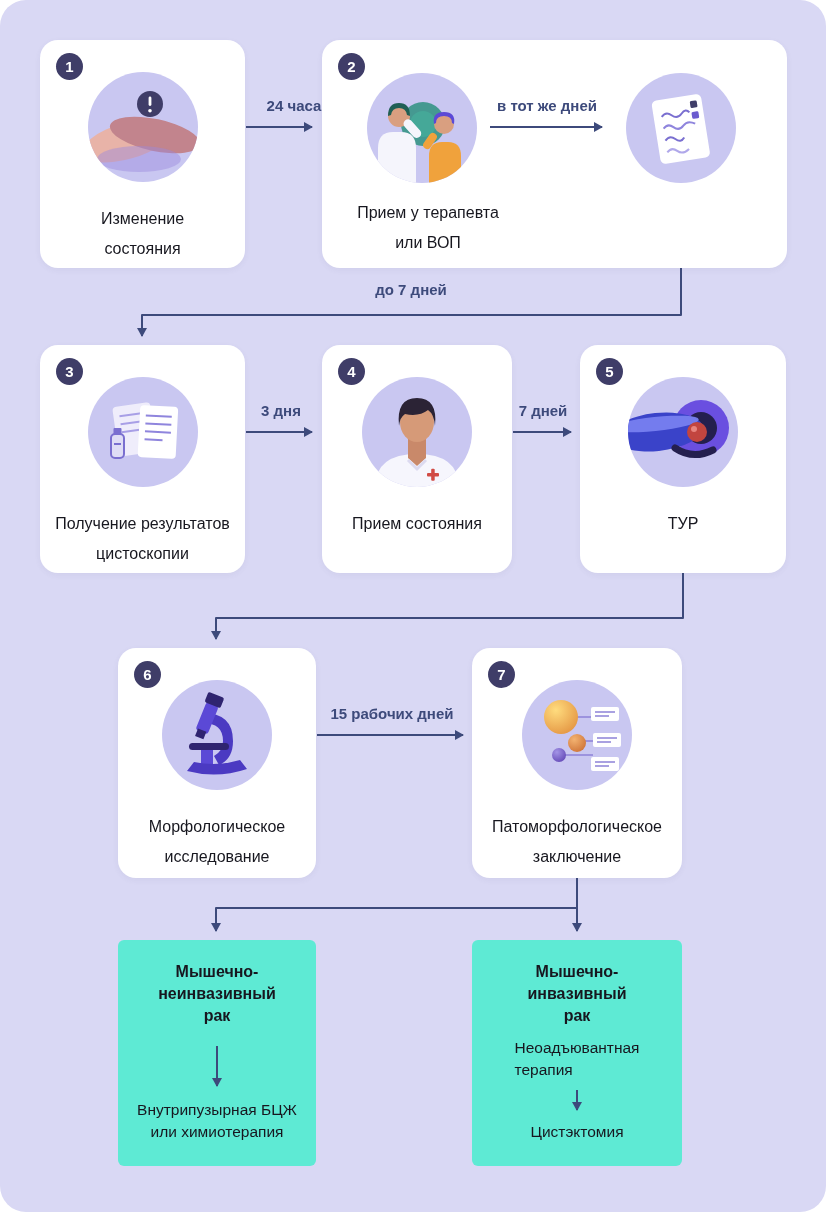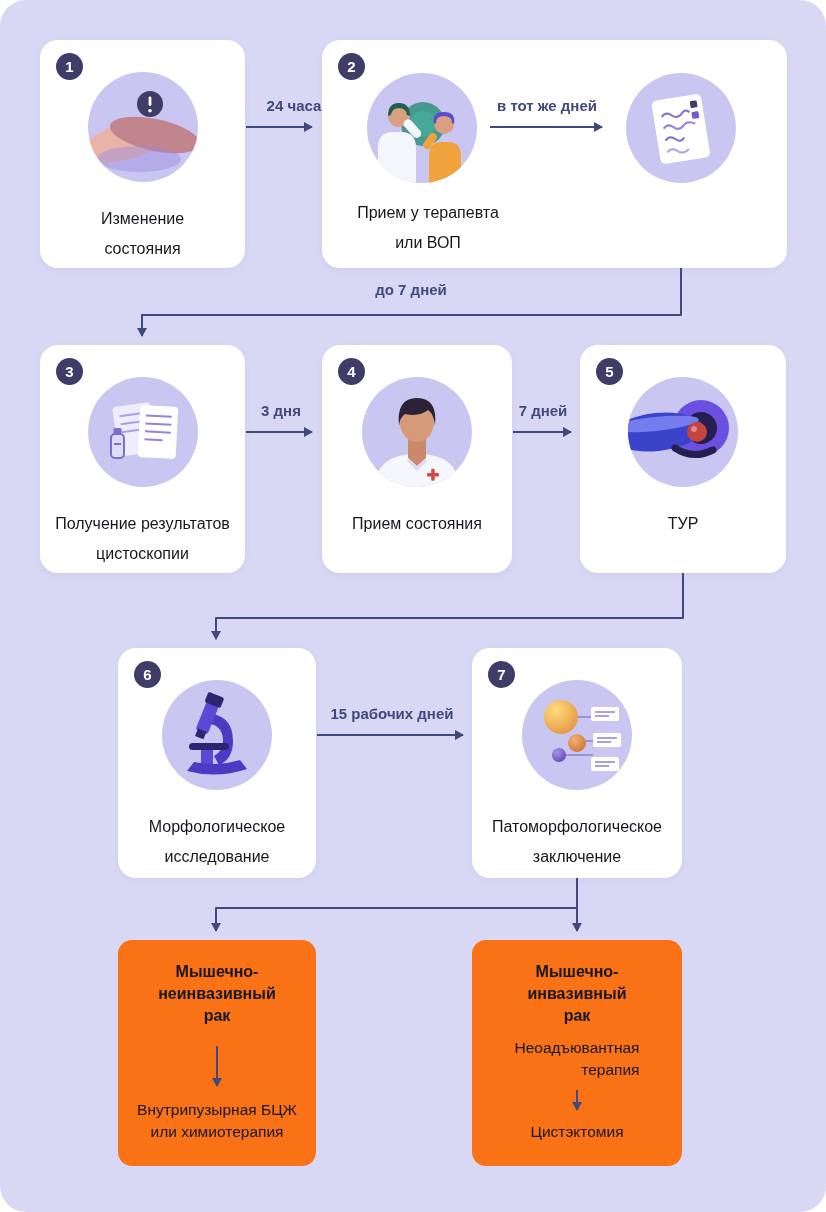--- a/index.html
+++ b/index.html
@@ -68,42 +68,42 @@
   .connectors {
     position: absolute;
     left: 0; top: 0;
     width: 826px; height: 1212px;
     pointer-events: none;
     z-index: 5;
   }
 
   .branch-box {
     position: absolute;
-    background: #f97316;
-    border-radius: 14px;
+    background: #5eead4;
+    border-radius: 6px;
     display: flex;
     flex-direction: column;
     align-items: center;
     box-sizing: border-box;
     padding: 21px 10px 23px;
   }
   .branch-header {
     font-size: 16px;
     font-weight: 700;
     line-height: 22px;
     color: #17171f;
     text-align: center;
     white-space: pre-line;
   }
   .branch-mid {
     margin-top: 10px;
     font-size: 15.5px;
     line-height: 22px;
     color: #17171f;
-    text-align: right;
+    text-align: left;
     white-space: pre-line;
   }
   .branch-spacer { flex: 1; }
   .branch-treatment {
     font-size: 15.5px;
     line-height: 22px;
     color: #17171f;
     text-align: center;
     white-space: pre-line;
   }

